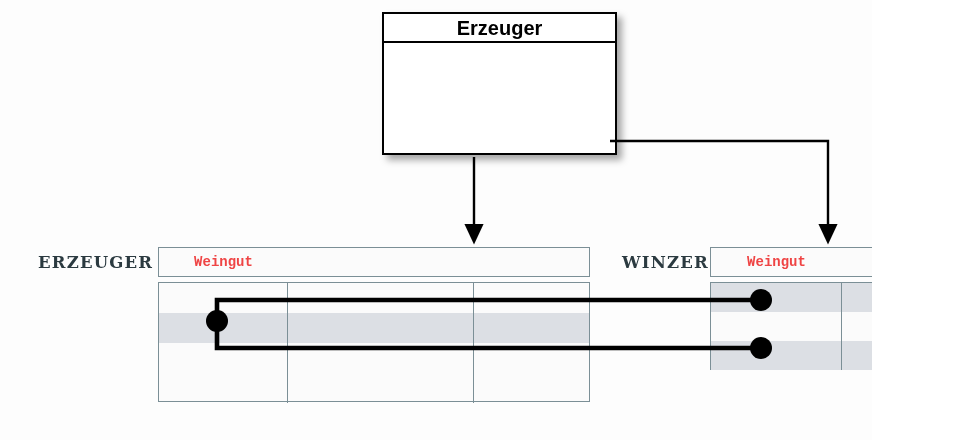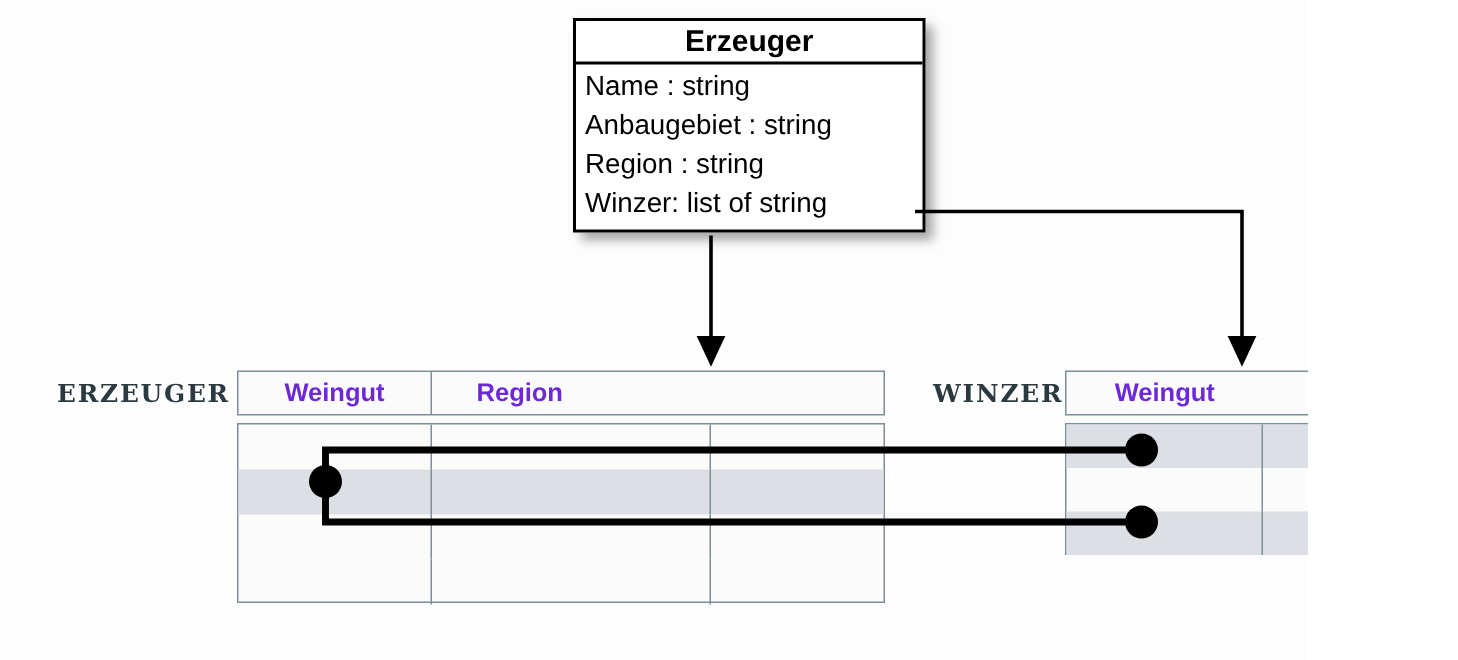--- a/index.html
+++ b/index.html
@@ -63,24 +63,24 @@
     display: flex;
     border: 1.5px solid #7b8f96;
     box-sizing: border-box;
     background: #fbfbfb;
     height: 30px;
   }
   .tbl-header .col {
     display: flex;
     align-items: center;
     justify-content: center;
-    font-family: Liberation Sans, sans-serif;
+    font-family: Liberation Mono, monospace;
     font-weight: bold;
-    font-size: 17px;
-    color: #6d28d9;
+    font-size: 14px;
+    color: #ef4444;
     border-right: 1.5px solid #7b8f96;
     box-sizing: border-box;
     height: 100%;
   }
   .tbl-header .col:last-child { border-right: none; }
 
   .tbl-body {
     position: absolute;
     border: 1.5px solid #7b8f96;
     box-sizing: border-box;
@@ -109,33 +109,26 @@
     pointer-events: none;
   }
 </style>
 </head>
 <body>
 
 <div id="canvas">
 
   <div id="uml-box">
     <div id="uml-title">Erzeuger</div>
-    <div id="uml-attrs">
-      <div class="uml-attr">Name : string</div>
-      <div class="uml-attr">Anbaugebiet : string</div>
-      <div class="uml-attr">Region : string</div>
-      <div class="uml-attr">Winzer: list of string</div>
-    </div>
   </div>
 
   <div class="table-label" style="left:38px; top:253px;">ERZEUGER</div>
 
   <div class="tbl-header" style="left:158px; top:247px; width:432px;">
     <div class="col" style="width:129px;">Weingut</div>
-    <div class="col" style="width:117px;">Region</div>
   </div>
 
   <div class="tbl-body" style="left:158px; top:282px; width:432px; height:120px;">
     <div class="row" style="height:30px;">
       <div class="cell" style="width:129px;"></div>
       <div class="cell" style="width:186px;"></div>
       <div class="cell" style="width:114px;"></div>
     </div>
     <div class="row shaded" style="height:30px;">
       <div class="cell" style="width:129px;"></div>

